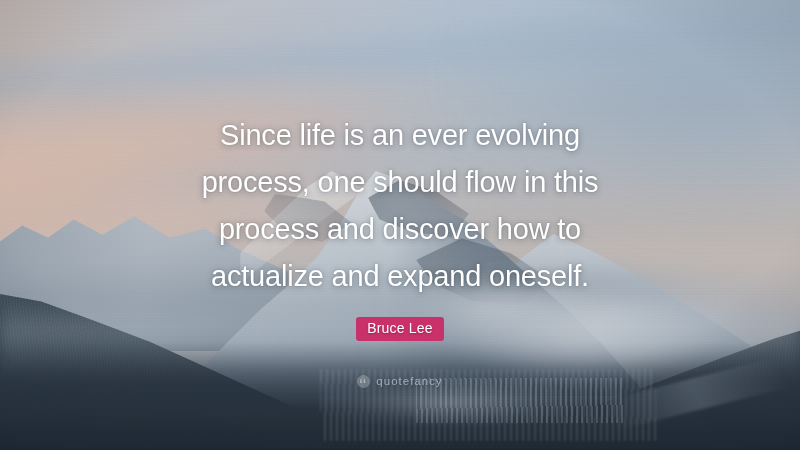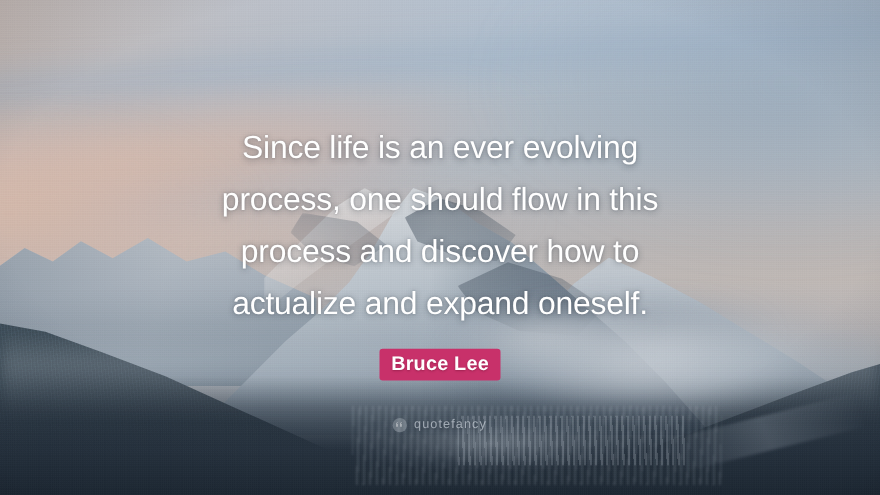--- a/index.html
+++ b/index.html
@@ -319,22 +319,22 @@
     text-shadow:0 1px 6px rgba(24,34,46,0.38), 0 0 2px rgba(24,34,46,0.22);
     white-space:pre-line;
   }
 
   .author-wrap { margin-top:17px; }
   .author {
     display:inline-block;
     padding:3px 11px 4px 11px;
     border-radius:3px;
     color:#ffffff;
-    font-size:18px;
-    font-weight:700;
+    font-size:14px;
+    font-weight:400;
     letter-spacing:0.2px;
     line-height:1.2;
     text-shadow:0 1px 2px rgba(60,0,24,0.30);
   }
 
   .watermark {
     margin-top:34px;
     display:flex; align-items:center; gap:6px;
     opacity:.62;
     justify-content:flex-end;

